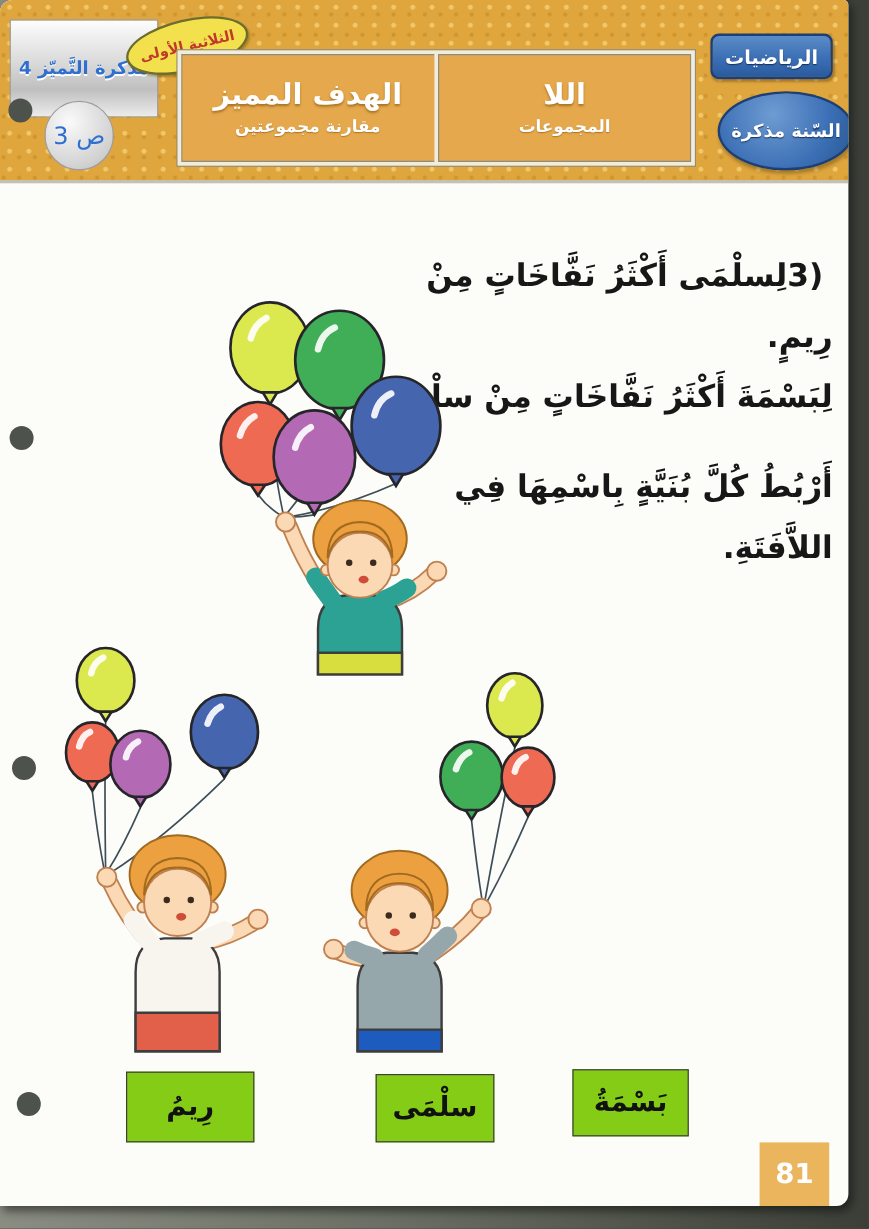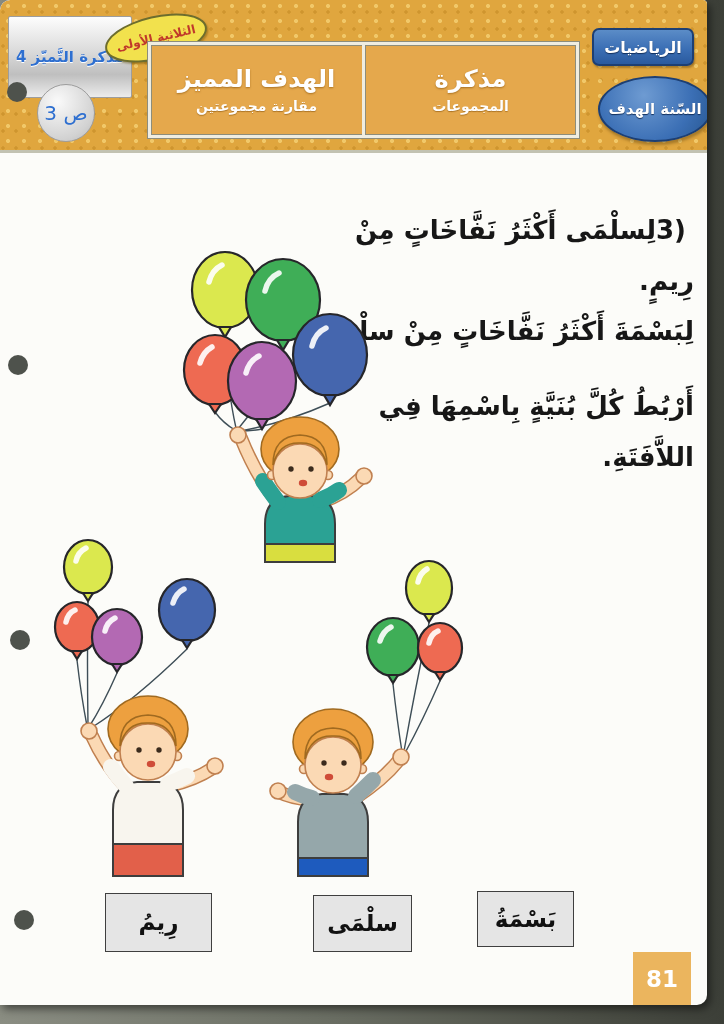--- a/index.html
+++ b/index.html
@@ -64,21 +64,21 @@
   .string{stroke:#3e4e57;stroke-width:1.4;fill:none;}
   .arm-o{stroke:#C08050;stroke-width:14;stroke-linecap:round;fill:none;}
   .arm-i{stroke-width:11;stroke-linecap:round;fill:none;}
   .sleeve{stroke-width:16;stroke-linecap:round;fill:none;}
   .body-outline{stroke:#3d3d3d;stroke-width:2;}
   .hairline{stroke:#a06a20;stroke-width:1.6;}
   .faceline{stroke:#C08050;stroke-width:1.6;}
   .fist{stroke:#C08050;stroke-width:1.6;}
 
   
-  .name-label{position:absolute;background:#e5e5e5;border:1.5px solid #3f3f3f;
+  .name-label{position:absolute;background:#84cc16;border:1.5px solid #3f3f3f;
         display:flex;align-items:center;justify-content:center;
         font-size:23px;font-weight:bold;color:#111;direction:rtl;line-height:1;}
 
   
   .page-num{position:absolute;left:633px;top:952px;width:58px;height:53px;background:#EBB55E;
         display:flex;align-items:center;justify-content:center;color:#fff;font-weight:bold;font-size:23px;}
 </style>
 </head>
 <body>
 
@@ -95,29 +95,29 @@
       </div>
       <div class="tri-badge">
         <span>الثلاثية الأولى</span>
       </div>
       <div class="lesson-box">
         <div class="cell goal">
           <div class="cell-title">الهدف المميز</div>
           <div class="cell-sub">مقارنة مجموعتين</div>
         </div>
         <div class="cell">
-          <div class="cell-title">مذكرة</div>
+          <div class="cell-title">اللا</div>
           <div class="cell-sub">المجموعات</div>
         </div>
       </div>
       <div class="subject-badge">
         <span>الرياضيات</span>
       </div>
       <div class="year-badge">
-        <span>السّنة الهدف</span>
+        <span>السّنة مذكرة</span>
       </div>
     </div>
 
     <div class="hole" style="left:7px;top:82px;"></div>
     <div class="hole" style="left:8px;top:355px;"></div>
     <div class="hole" style="left:10px;top:630px;"></div>
     <div class="hole" style="left:14px;top:910px;"></div>
 
     <div class="ex-text">
       <div class="ex-line"><span class="ex-num">3)</span><span>لِسلْمَى أَكْثَرُ نَفَّاخَاتٍ مِنْ رِيمٍ.</span></div>

